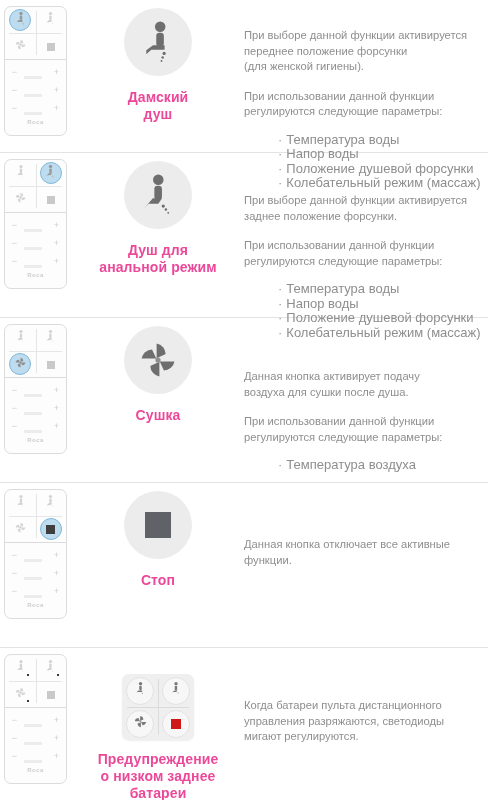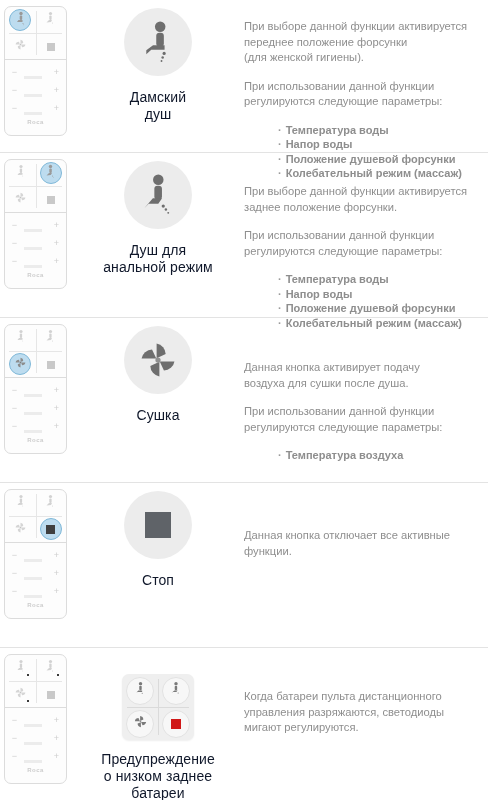--- a/index.html
+++ b/index.html
@@ -193,51 +193,50 @@
     width: 26px; height: 26px;
     border-radius: 50%;
     border: 1px solid #e2e2e2;
     background: #f7f7f7;
   }
   .pad-cell .g { position: relative; z-index: 1; }
 
   .fn-title {
     margin-top: 13px;
     font-size: 14px;
-    font-weight: normal;
-    color: #0f172a;
+    font-weight: bold;
+    color: #ec4899;
     line-height: 17px;
     letter-spacing: .1px;
   }
 
   
   .text-col {
     flex: 1;
     padding-top: 14px;
     padding-right: 6px;
     box-sizing: border-box;
   }
   .para {
     font-size: 11.2px;
     line-height: 15.5px;
     color: #8e8e8e;
-    margin: 5px 0 13px 0;
+    margin: 14px 0 13px 0;
   }
   .para:last-child { margin-bottom: 0; }
   .bullets {
     list-style: none;
     margin: 0;
     padding: 0 0 0 34px;
   }
   .bullets li {
-    font-size: 11px;
+    font-size: 13px;
     line-height: 14.5px;
     color: #8e8e8e;
     white-space: nowrap;
-    font-weight: bold;
   }
   .bullets li::before {
     content: "\00B7";
     margin-right: 4px;
     color: #9b9b9b;
   }
   .bullets.single { padding-left: 34px; }
 </style>
 </head>
 <body>

